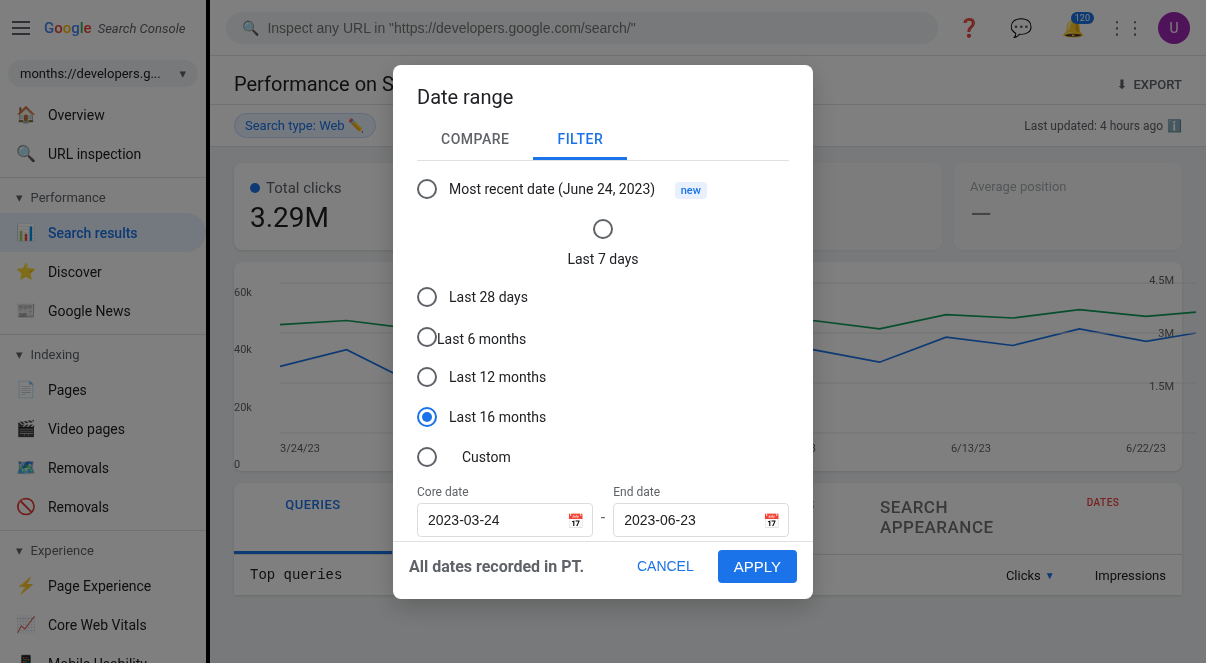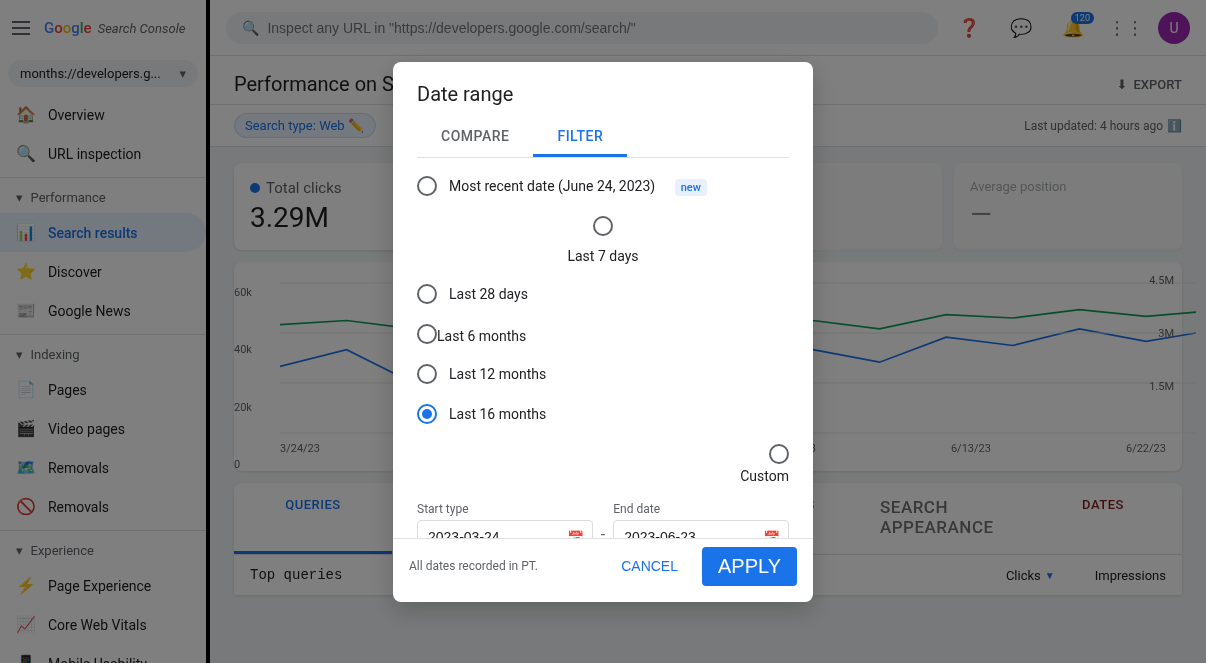--- a/index.html
+++ b/index.html
@@ -223,21 +223,21 @@
       </div>
       <div style="flex:1;text-align:center;padding:14px;font-size:13px;font-weight:500;color:#5f6368;cursor:pointer;border-bottom:3px solid transparent;text-transform:uppercase;letter-spacing:0.5px;">
         <span>COUNTRIES</span>
       </div>
       <div style="flex:1;text-align:center;padding:14px;font-size:13px;font-weight:500;color:#5f6368;cursor:pointer;border-bottom:3px solid transparent;text-transform:uppercase;letter-spacing:0.5px;">
         <span>DEVICES</span>
       </div>
       <div style="flex:1;text-align:left;padding:14px;font-size:17px;font-weight:500;color:#737373;cursor:pointer;border-bottom:3px solid transparent;text-transform:uppercase;letter-spacing:0.5px;">
         <span>SEARCH APPEARANCE</span>
       </div>
-      <div style="flex:1;text-align:center;padding:14px;font-size:13px;font-weight:500;color:#7f1d1d;cursor:pointer;border-bottom:3px solid transparent;text-transform:uppercase;letter-spacing:0.5px;">
+      <div style="flex:1;text-align:center;padding:14px;font-size:10px;font-weight:500;color:#ef4444;cursor:pointer;border-bottom:3px solid transparent;text-transform:uppercase;letter-spacing:0.5px;">
         <span>DATES</span>
       </div>
     </div>
 
     <div style="background:#fff;margin:0 24px;padding:12px 16px;display:flex;justify-content:space-between;align-items:center;border-top:1px solid #e0e0e0;box-shadow:0 1px 3px rgba(0,0,0,0.12);">
       <span style="font-size:14px;font-weight:500;color:#202124;font-family:Liberation Mono, monospace;">Top queries</span>
       <div style="display:flex;gap:40px;">
         <span style="font-size:13px;color:#202124;cursor:pointer;display:flex;align-items:center;gap:4px;">
           <span>Clicks</span>
           <span style="color:#1a73e8;font-size:10px;">▼</span>
@@ -297,47 +297,47 @@
         <span style="font-size:14px;color:#202124;">Last 12 months</span>
       </div>
 
       <div style="display:flex;align-items:center;gap:12px;padding:10px 0;cursor:pointer;">
         <div style="width:20px;height:20px;border-radius:50%;border:2px solid #1a73e8;flex-shrink:0;display:flex;align-items:center;justify-content:center;">
           <div style="width:10px;height:10px;border-radius:50%;background:#1a73e8;"></div>
         </div>
         <span style="font-size:14px;color:#202124;">Last 16 months</span>
       </div>
 
-      <div style="display:flex;align-items:flex-end;gap:4px;padding:10px 0;cursor:pointer;flex-direction:column;">
+      <div style="display:flex;align-items:center;gap:25px;padding:10px 0;cursor:pointer;">
         <div style="width:20px;height:20px;border-radius:50%;border:2px solid #5f6368;flex-shrink:0;"></div>
         <span style="font-size:14px;color:#202124;">Custom</span>
       </div>
 
       <div style="display:flex;align-items:flex-end;gap:8px;padding:8px 0 16px;">
         <div style="flex:1;position:relative;">
-          <label style="font-size:12px;color:#5f6368;display:block;margin-bottom:4px;">Start type</label>
+          <label style="font-size:12px;color:#5f6368;display:block;margin-bottom:4px;">Core date</label>
           <input type="text" style="width: 100%; border: 1px solid rgb(218, 220, 224); border-radius: 4px; padding: 8px 32px 8px 10px; font-size: 14px; color: rgb(32, 33, 36); outline: none;" value="2023-03-24">
           <span style="position:absolute;right:8px;bottom:8px;color:#5f6368;cursor:pointer;">📅</span>
         </div>
         <div style="font-size:16px;color:#5f6368;padding-bottom:10px;">
           <span>-</span>
         </div>
         <div style="flex:1;position:relative;">
           <label style="font-size:12px;color:#5f6368;display:block;margin-bottom:4px;">End date</label>
           <input type="text" style="width: 100%; border: 1px solid rgb(218, 220, 224); border-radius: 4px; padding: 8px 32px 8px 10px; font-size: 14px; color: rgb(32, 33, 36); outline: none;" value="2023-06-23">
           <span style="position:absolute;right:8px;bottom:8px;color:#5f6368;cursor:pointer;">📅</span>
         </div>
       </div>
     </div>
 
     <div style="padding:8px 16px 16px;display:flex;align-items:center;justify-content:space-between;border-top:1px solid #e0e0e0;">
-      <span style="font-size:12px;color:#5f6368;">All dates recorded in PT.</span>
+      <span style="font-size:16px;color:#5f6368;font-weight:bold;">All dates recorded in PT.</span>
       <div style="display:flex;gap:8px;">
         <button style="padding:8px 16px;border-radius:4px;font-size:14px;font-weight:500;cursor:pointer;border:none;background:transparent;color:#1a73e8;">
           <span>CANCEL</span>
         </button>
-        <button style="padding:8px 16px;border-radius:4px;font-size:20px;font-weight:500;cursor:pointer;border:none;background:#1a73e8;color:#fff;">
+        <button style="padding:8px 16px;border-radius:4px;font-size:15px;font-weight:500;cursor:pointer;border:none;background:#1a73e8;color:#fff;">
           <span>APPLY</span>
         </button>
       </div>
     </div>
   </div>
 </div>
 
 </body></html>

